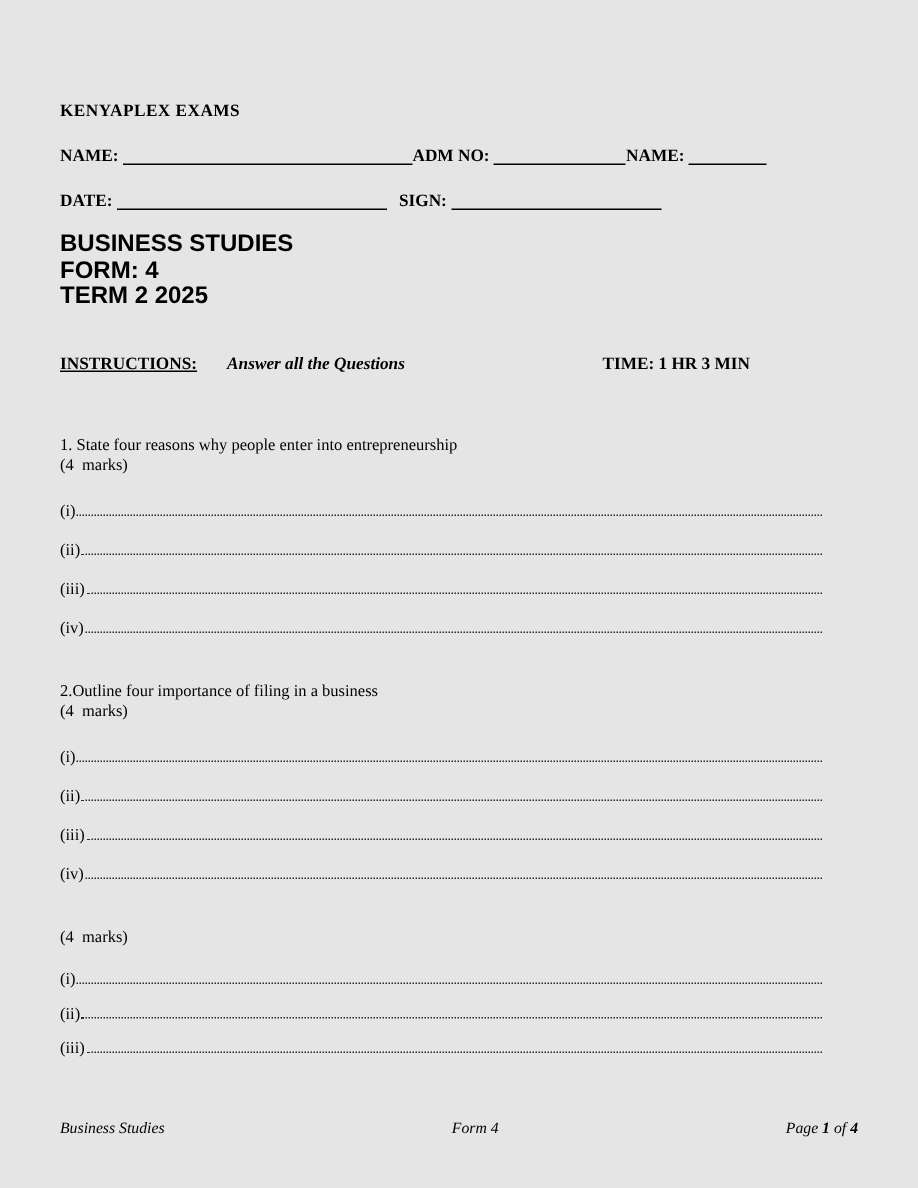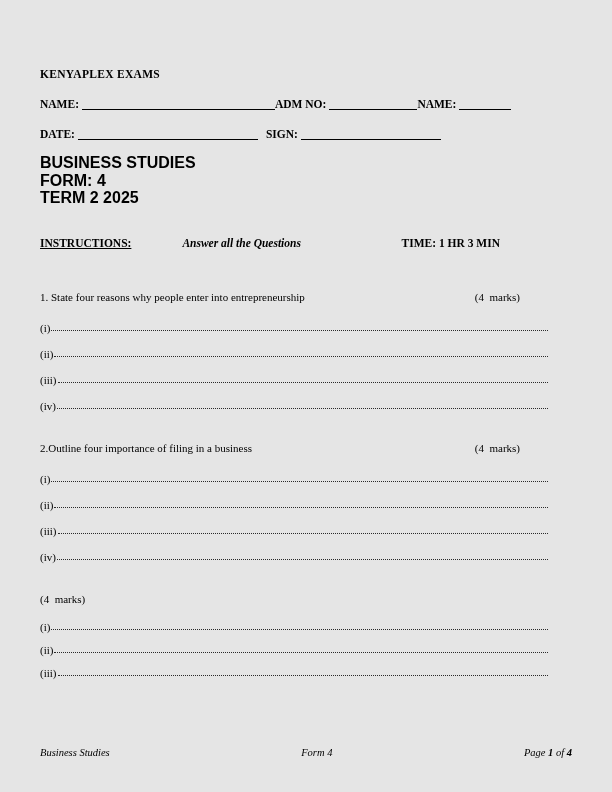--- a/index.html
+++ b/index.html
@@ -50,31 +50,31 @@
     font-family: "Liberation Sans", sans-serif;
     font-weight: bold;
     font-size: 16px;
   }
   .instructions {
     display: flex;
     align-items: baseline;
     margin-top: 30px;
     font-size: 11.5px;
     font-weight: bold;
-    gap: 31px;
   }
   .instr-label { text-decoration: underline; }
   .instr-directive { font-style: italic; margin-left: 20px; }
   .instr-time { margin-left: auto; margin-right: 70px; }
   .question {
     display: flex;
     justify-content: space-between;
     align-items: baseline;
     font-size: 11px;
     line-height: 13px;
+    flex-direction: column;
   }
   .qblock-1 { margin-top: 42px; }
   .qblock-2 { margin-top: 30px; }
   .qblock-3 { margin-top: 30px; }
   .qmarks { margin-right: 50px; white-space: pre; text-align: center; }
   .answers { margin-top: 4px; }
   .ansline {
     display: flex;
     align-items: flex-end;
     font-size: 11px;

